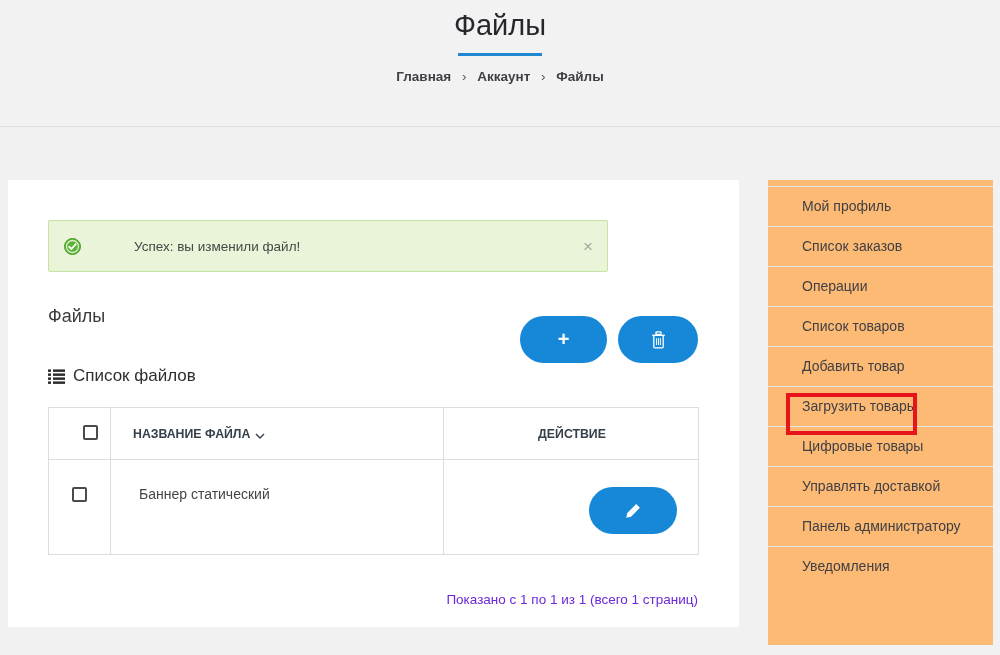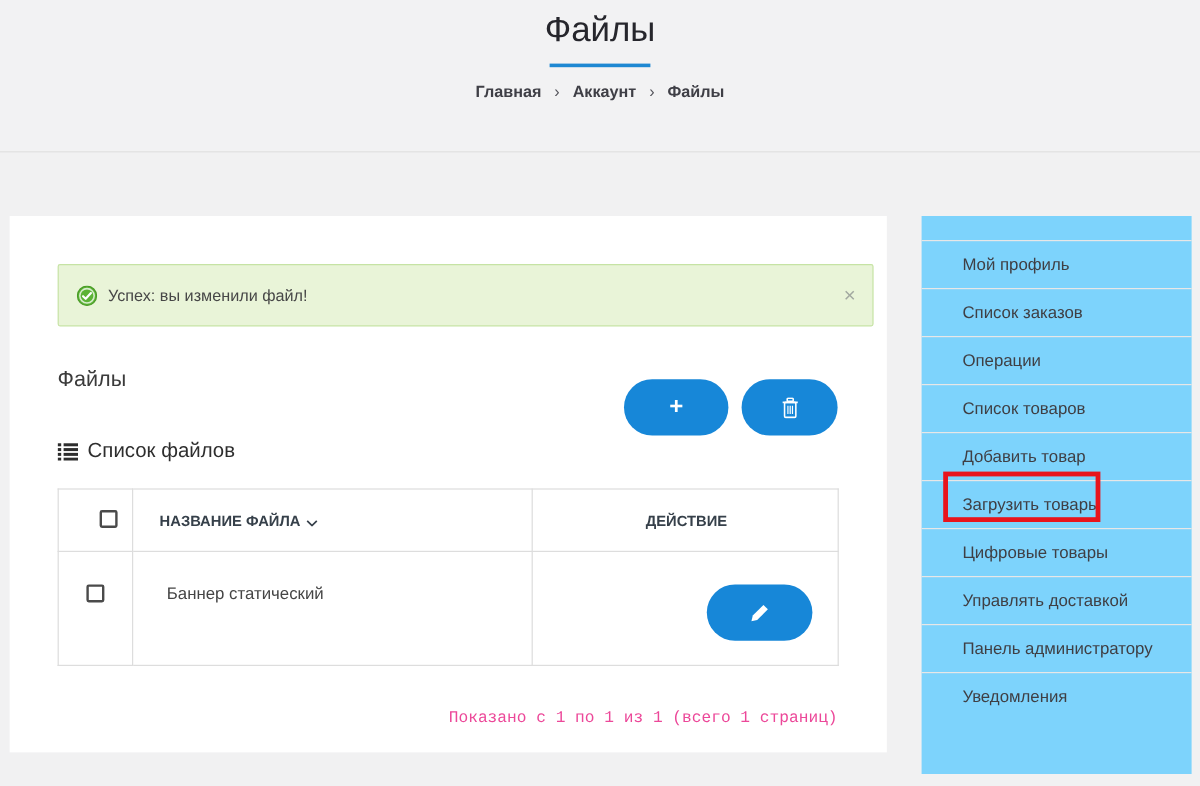--- a/index.html
+++ b/index.html
@@ -18,22 +18,22 @@
                 font-size:29px; font-weight:400; color:#26262c; margin:0; }
   .title-underline { position:absolute; top:53px; left:458px; width:84px; height:3px; }
   .breadcrumb { position:absolute; top:69px; left:0; width:100%; text-align:center;
                 font-size:13.5px; color:#3f3f46; }
   .breadcrumb .crumb { color:#3f3f46; text-decoration:none;font-weight:bold; }
   .breadcrumb .sep { margin:0 7px; color:#55555c; }
 
   
   .main-card { position:absolute; left:8px; top:180px; width:731px; height:447px; background:#ffffff; }
 
-  .alert { position:absolute; left:40px; top:40px; width:680px; height:52px;
-           border-radius:2px; display:flex; align-items:center; }
+  .alert { position:absolute; left:40px; top:40px; width:560px; height:52px;
+           border-radius:2px; display:flex; align-items:center;gap:44px; }
   .alert-text { margin-left:9px; font-size:13.5px; color:#474747; }
   .alert-close { margin-left:auto; margin-right:14px; color:#a2a8a0; font-size:17px;
                  line-height:1; cursor:pointer; }
   .alert-icon-wrap { margin-left:15px; display:flex; }
 
   .section-title { position:absolute; left:40px; top:126px; font-size:18px;
                    font-weight:400; color:#3b3b3b; margin:0; }
 
   .btn-group { position:absolute; top:136px; right:41px; display:flex; gap:11px; }
   .btn-pill { height:47px; border:none; border-radius:23.5px; color:#fff;
@@ -56,25 +56,25 @@
   td.cell-check { padding-top:27px; }
   td.cell-name { padding-top:26px; padding-left:28px; }
   td.cell-action { position:relative; }
   .edit-btn { position:absolute; top:27px; right:21px; width:88px; height:47px;
               border:none; border-radius:23.5px; display:flex; align-items:center;
               justify-content:center; cursor:pointer; }
   input[type="checkbox"] { appearance:none; -webkit-appearance:none; width:15px; height:15px;
               border:2px solid #4a4a4a; border-radius:2px; background:#fff; margin:0; cursor:pointer; }
   .sort-caret { margin-left:5px; transform:translateY(1px); display:inline-block; }
 
-  .pagination { position:absolute; right:41px; top:412px; font-size:13.5px; color:#ec4899;font-family:Liberation Mono, monospace; }
+  .pagination { position:absolute; right:41px; top:412px; font-size:13.5px; color:#6d28d9; }
 
   
   .sidebar { position:absolute; left:768px; top:180px; width:225px; height:465px;
-             background:#7dd3fc; padding-top:20px; }
+             background:#fdba74; padding-top:6px; }
   .sidebar-item { height:40px; line-height:39px; padding-left:34px;
                   border-top:1px solid #e7e7e7; font-size:14px; color:#3f3f44; cursor:pointer; }
 
   
   .red-highlight { position:absolute; left:786px; top:393px; width:131px; height:42px;
                    border-style:solid; border-width:4px; z-index:5; pointer-events:none; }
 </style>
 </head>
 <body>
 

